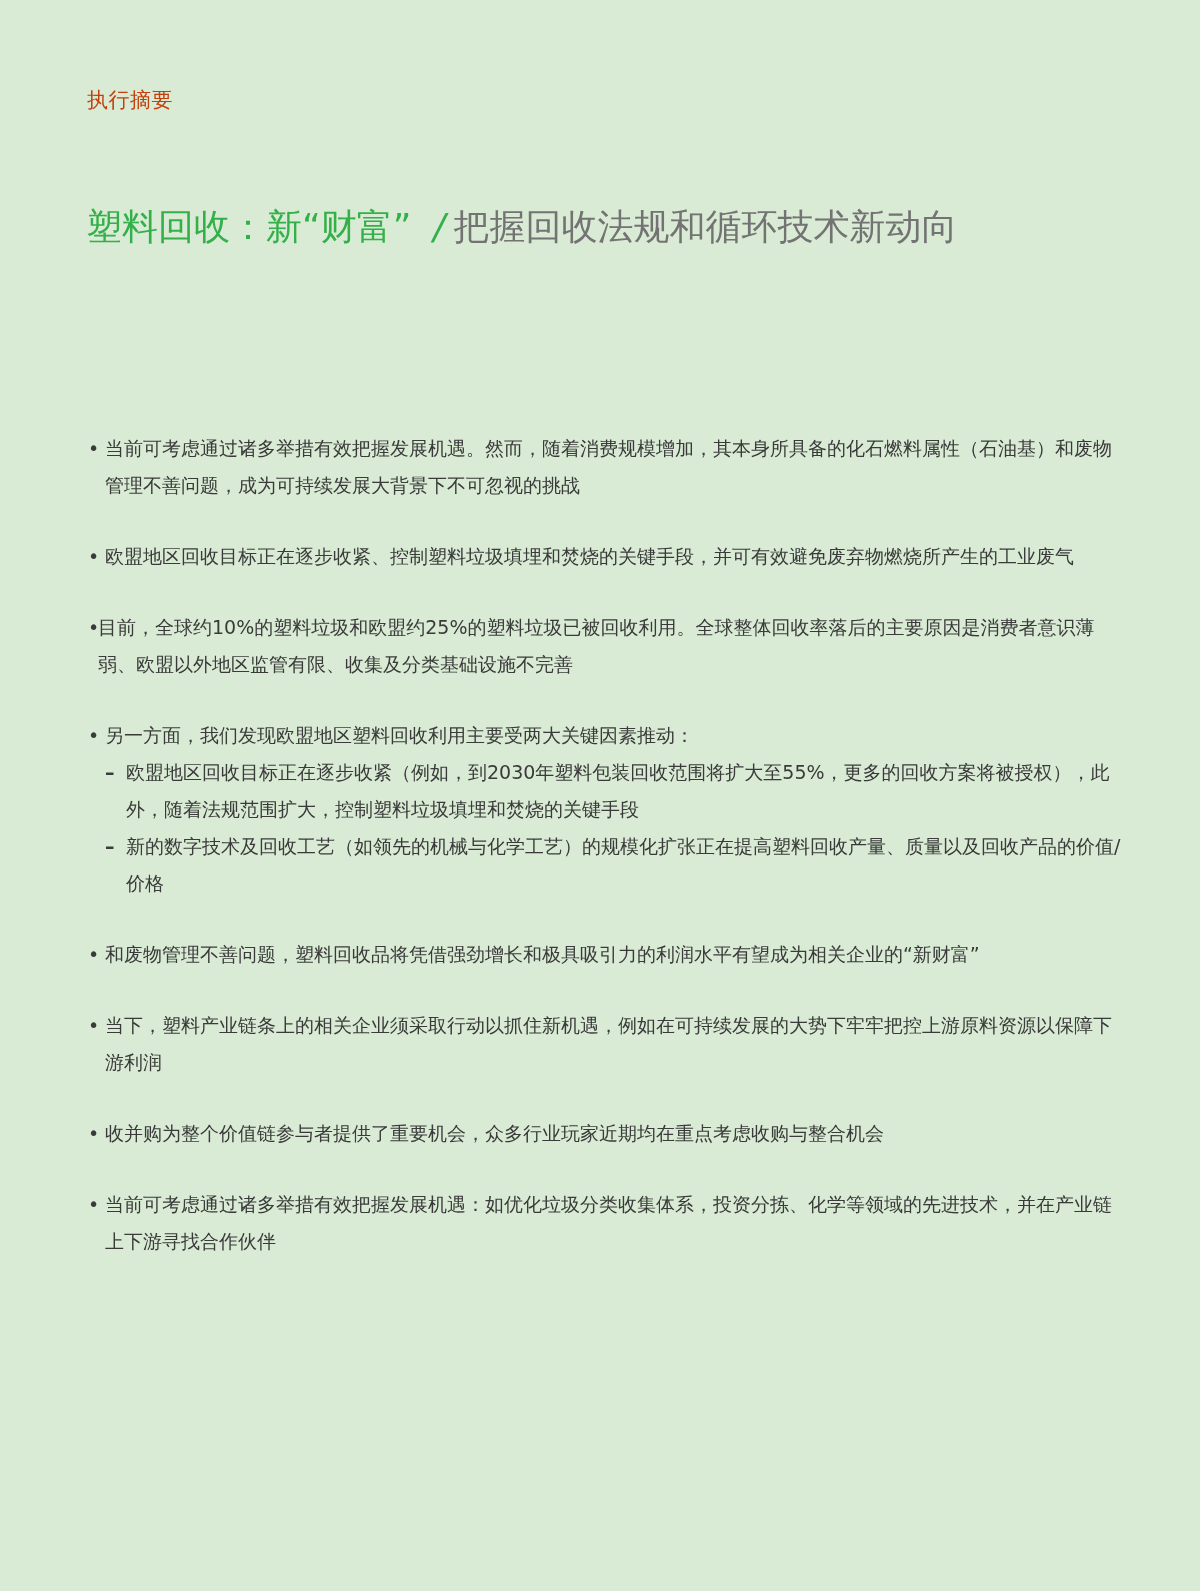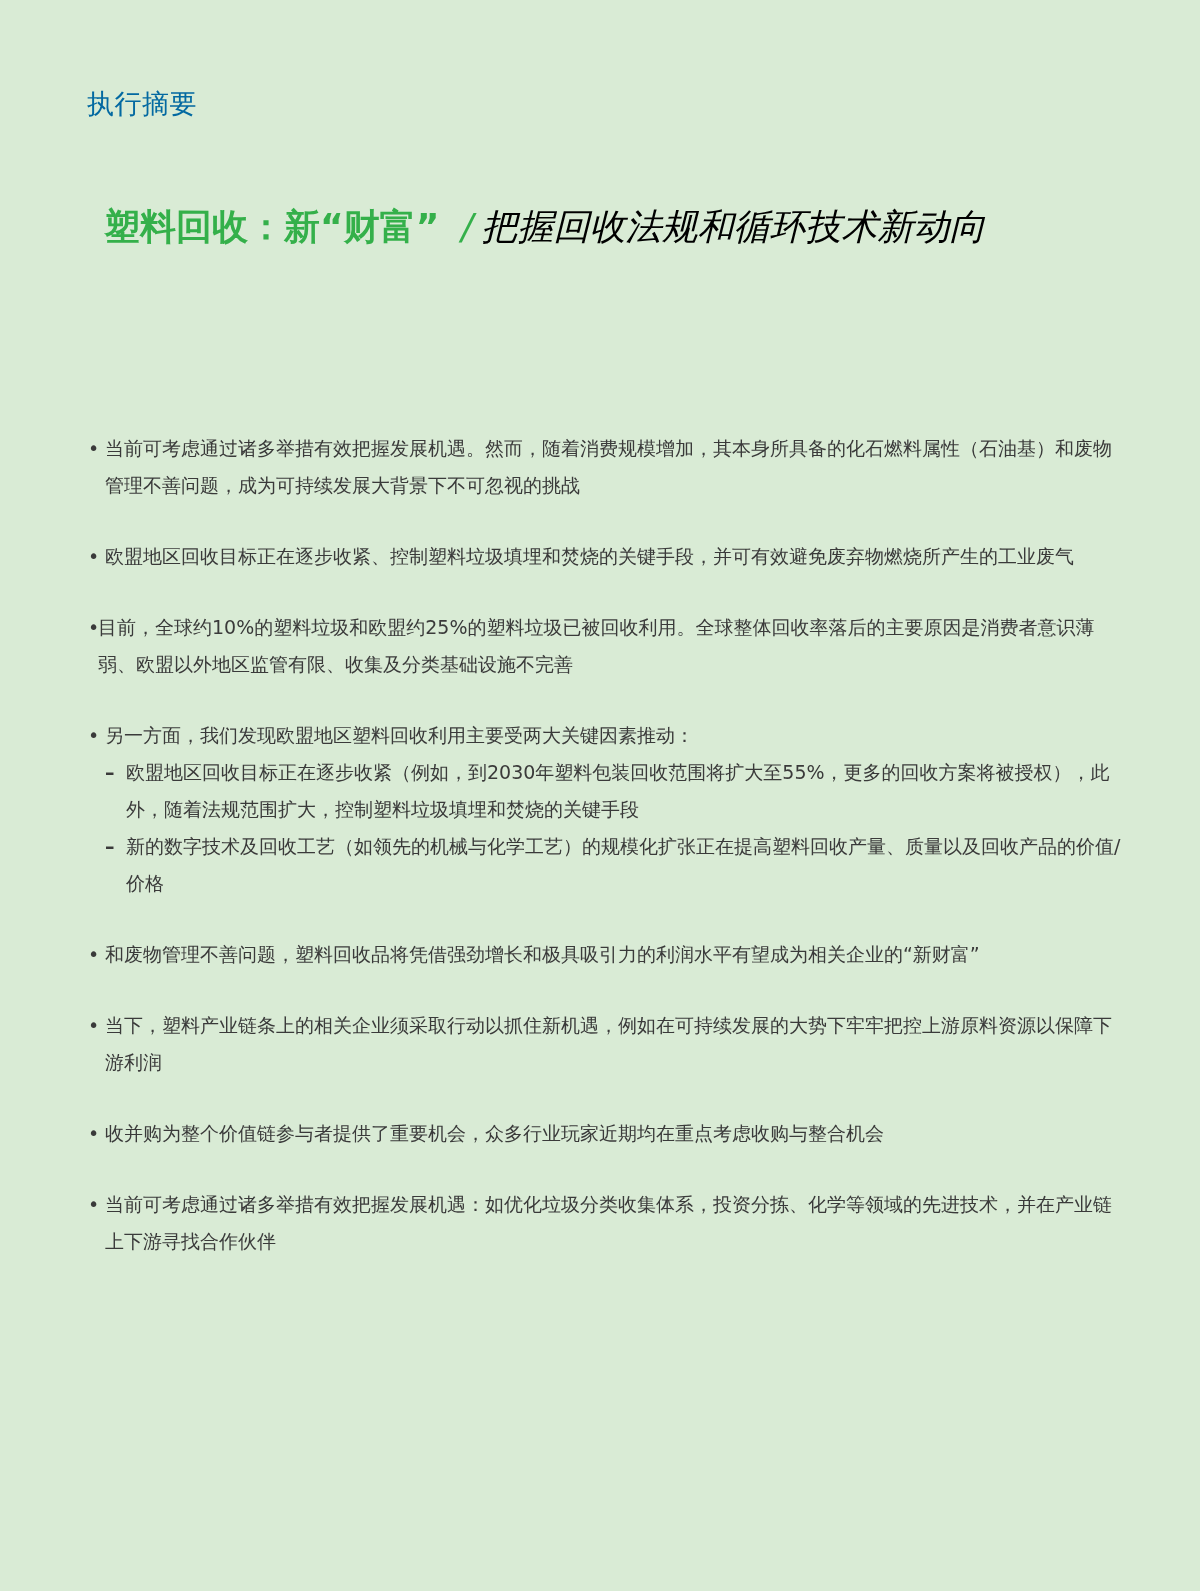--- a/index.html
+++ b/index.html
@@ -12,47 +12,45 @@
       background: #d9ebd5;
       font-family: "DejaVu Sans", "Liberation Sans", sans-serif;
       color: #3a3a3a;
       position: relative;
       overflow: hidden;
     }
     .section-label {
       position: absolute;
       left: 87px;
       top: 86px;
-      font-size: 27px;
-      color: #0369a1;
+      font-size: 21px;
+      color: #c2410c;
       letter-spacing: 0.5px;
     }
     .title {
       position: absolute;
       left: 86px;
       top: 203px;
       font-size: 36px;
       line-height: 48px;
       white-space: nowrap;
       color: #34b04a;
     }
     .title-main {
-      font-weight: bold;
+      font-weight: normal;
       color: #34b04a;
-      margin-left: 18px;
     }
     .title-sep {
       font-style: italic;
       margin-left: 22px;
       margin-right: 8px;
       color: #34b04a;
     }
     .title-sub {
-      font-style: italic;
-      color: #000000;
+      color: #737373;
       font-weight: normal;
     }
     .bullets {
       position: absolute;
       left: 88px;
       top: 430px;
       width: 1040px;
       font-size: 19px;
       line-height: 37px;
       color: #3a3a3a;

